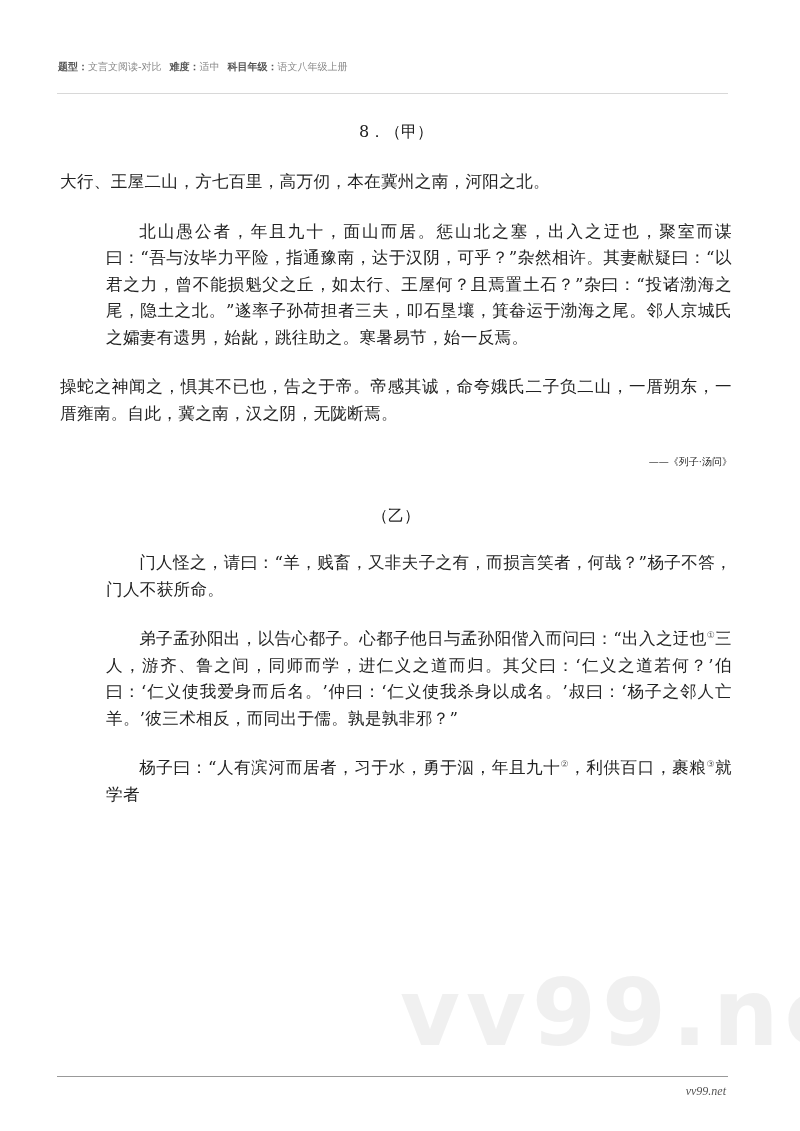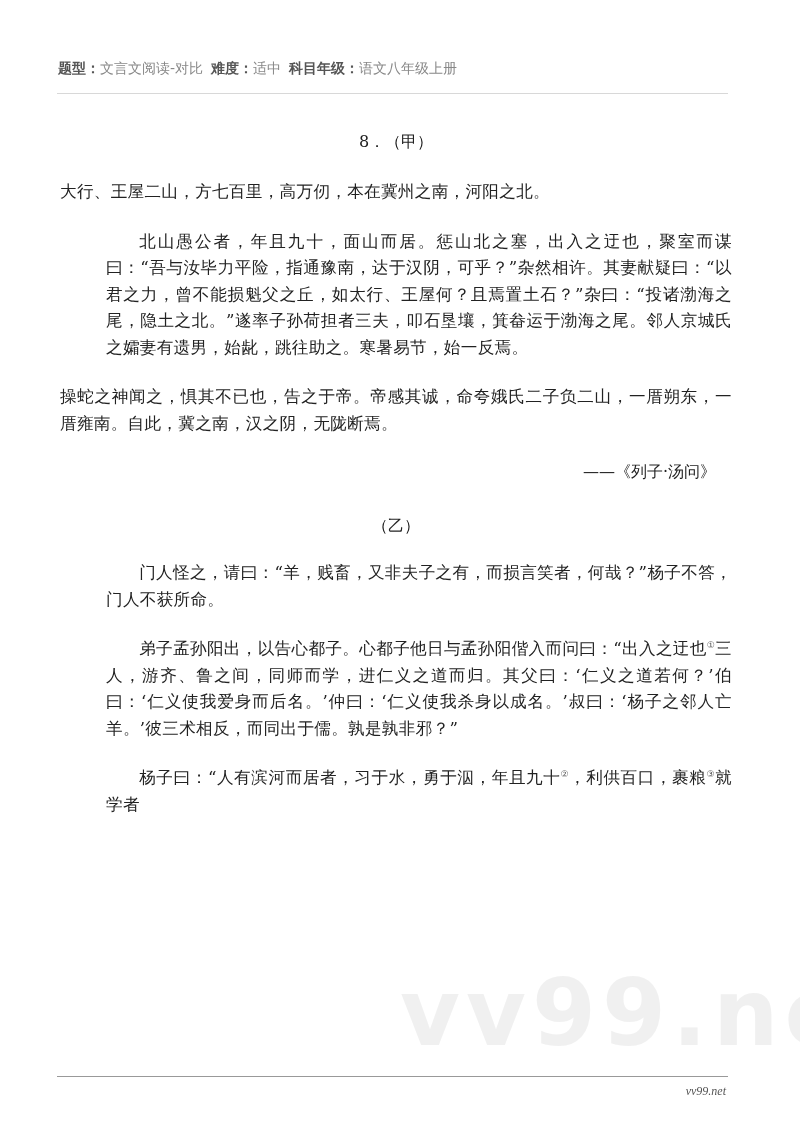--- a/index.html
+++ b/index.html
@@ -1,33 +1,33 @@
 <!DOCTYPE html>
 <html><head>
 <meta charset="utf-8">
 <style>
   html, body { margin: 0; padding: 0; background: #ffffff; }
   body { width: 800px; height: 1131px; position: relative; overflow: hidden;
          font-family: "DejaVu Serif", "Liberation Serif", serif; color: #222; }
-  .meta { position: absolute; left: 58px; top: 60px; font-size: 14px; color: #888;
+  .meta { position: absolute; left: 58px; top: 60px; font-size: 10px; color: #888;
           font-family: "DejaVu Sans", sans-serif; white-space: nowrap; }
   .meta b { color: #555; font-weight: bold; }
   .meta .sp { display: inline-block; width: 8px; }
   .rule-top { position: absolute; left: 57px; width: 671px; top: 93px; height: 0;
               border-top: 1px solid #d8d8d8; }
   .rule-bottom { position: absolute; left: 57px; width: 671px; top: 1076px; height: 0;
                  border-top: 1px solid #999; }
   .footer-site { position: absolute; right: 74px; top: 1084px; font-size: 12px; color: #555;
                  font-style: italic; font-family: "Liberation Serif", serif; }
-  .content { position: absolute; left: 60px; top: 130px; width: 672px; }
+  .content { position: absolute; left: 60px; top: 120px; width: 672px; }
   .title { text-align: center; font-size: 16px; line-height: 24px; margin: 0 0 25px 0; }
   p.para { margin: 0 0 23px 0; font-size: 16.6px; line-height: 26.5px; text-align: justify;
            letter-spacing: 0.3px; }
   p.indent { text-indent: 2em; margin-left: 46px; }
-  .source { text-align: right; font-size: 16px; line-height: 24px; margin: 6px 16px 30px 0; }
+  .source { text-align: right; font-size: 10px; line-height: 24px; margin: 6px 0 30px 0; }
   .subtitle { text-align: center; font-size: 16px; line-height: 24px; margin: 0 0 22px 0; }
   sup { font-size: 9px; vertical-align: 6px; line-height: 0; color: #555; }
   .watermark { position: absolute; left: 400px; top: 960px; font-size: 92px; font-weight: bold;
                color: rgba(200,200,200,0.28); font-family: "DejaVu Sans", sans-serif;
                letter-spacing: 6px; pointer-events: none; }
 </style>
 </head>
 <body>
 
 <div class="meta">

